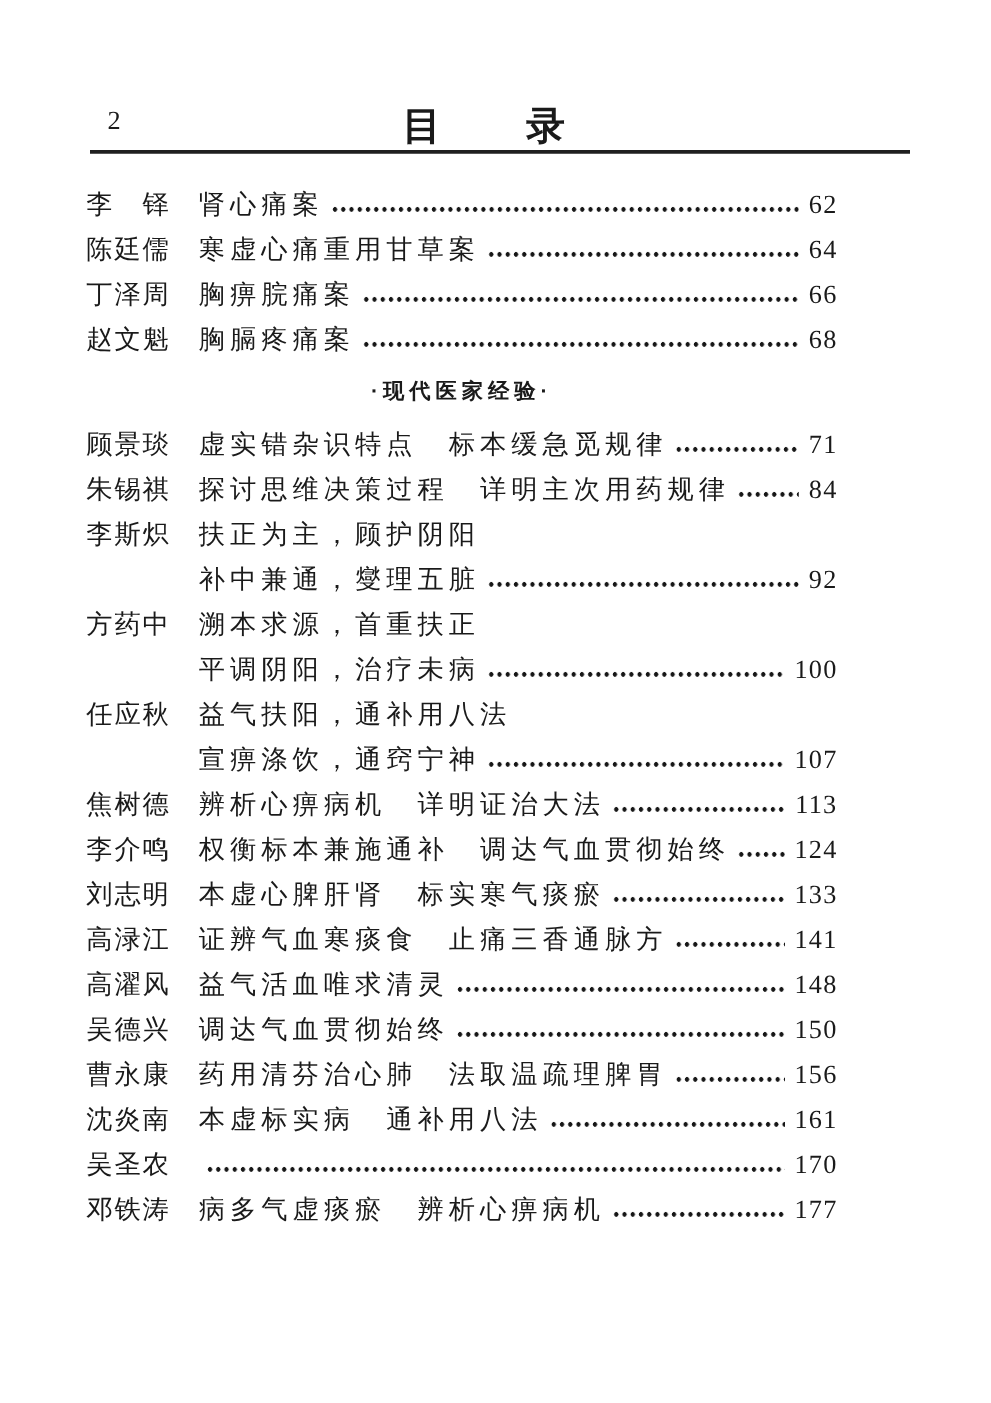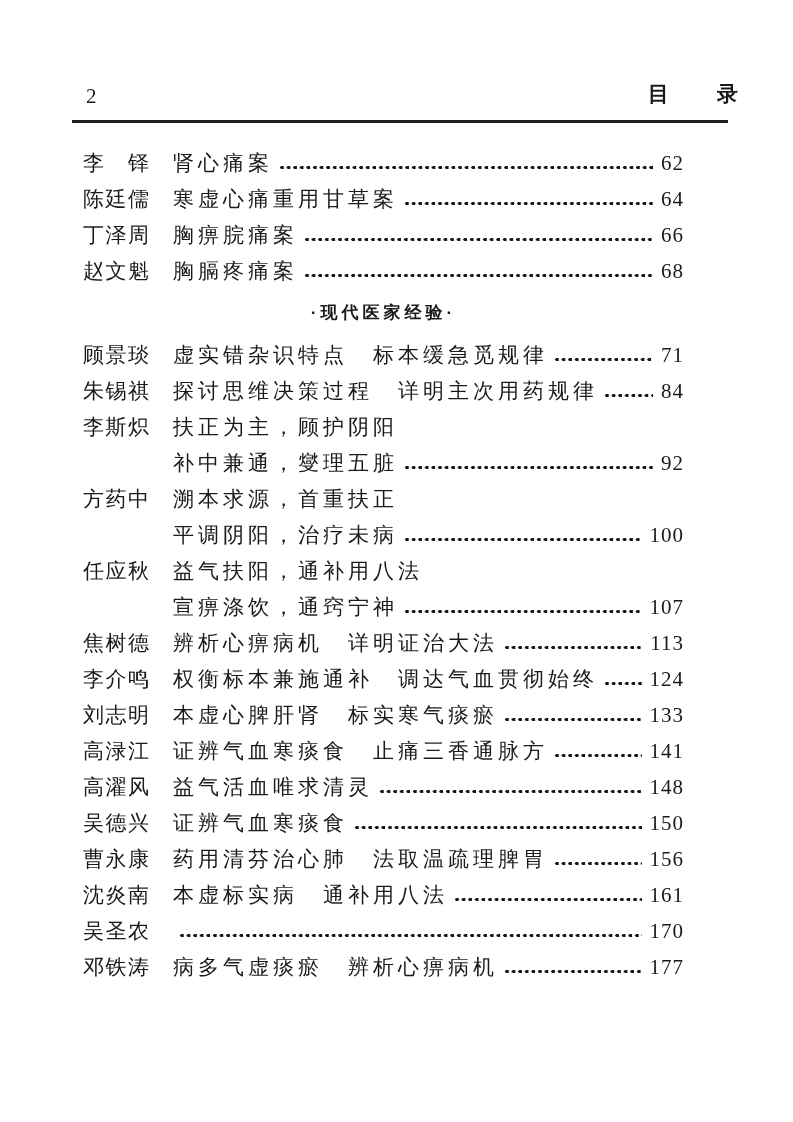--- a/index.html
+++ b/index.html
@@ -13,39 +13,39 @@
     overflow: hidden;
   }
   .page-num {
     position: absolute;
     left: 86px;
     top: 84px;
     font-size: 21px;
   }
   .header-title {
     position: absolute;
-    left: 84px;
+    left: 60px;
     top: 80px;
     width: 656px;
-    text-align: right;
-    font-size: 21px;
+    text-align: center;
+    font-size: 31px;
     font-weight: 600;
     letter-spacing: 2px;
   }
   .rule {
     position: absolute;
     top: 120px;
     left: 72px;
     width: 656px;
     height: 3px;
     background: #1f1f1f;
   }
   .toc {
     position: absolute;
-    left: 83px;
+    left: 69px;
     top: 144px;
     width: 601px;
   }
   .row {
     display: flex;
     align-items: flex-end;
     height: 36px;
     padding-bottom: 5px;
     box-sizing: border-box;
     font-size: 21px;
@@ -190,21 +190,21 @@
         <span class="pagenum">141</span>
       </div>
       <div class="row">
         <span class="author">高濯风</span>
         <span class="title">益气活血唯求清灵</span>
         <span class="leader"></span>
         <span class="pagenum">148</span>
       </div>
       <div class="row">
         <span class="author">吴德兴</span>
-        <span class="title">证辨气血寒痰食</span>
+        <span class="title">调达气血贯彻始终</span>
         <span class="leader"></span>
         <span class="pagenum">150</span>
       </div>
       <div class="row">
         <span class="author">曹永康</span>
         <span class="title">药用清芬治心肺　法取温疏理脾胃</span>
         <span class="leader"></span>
         <span class="pagenum">156</span>
       </div>
       <div class="row">

